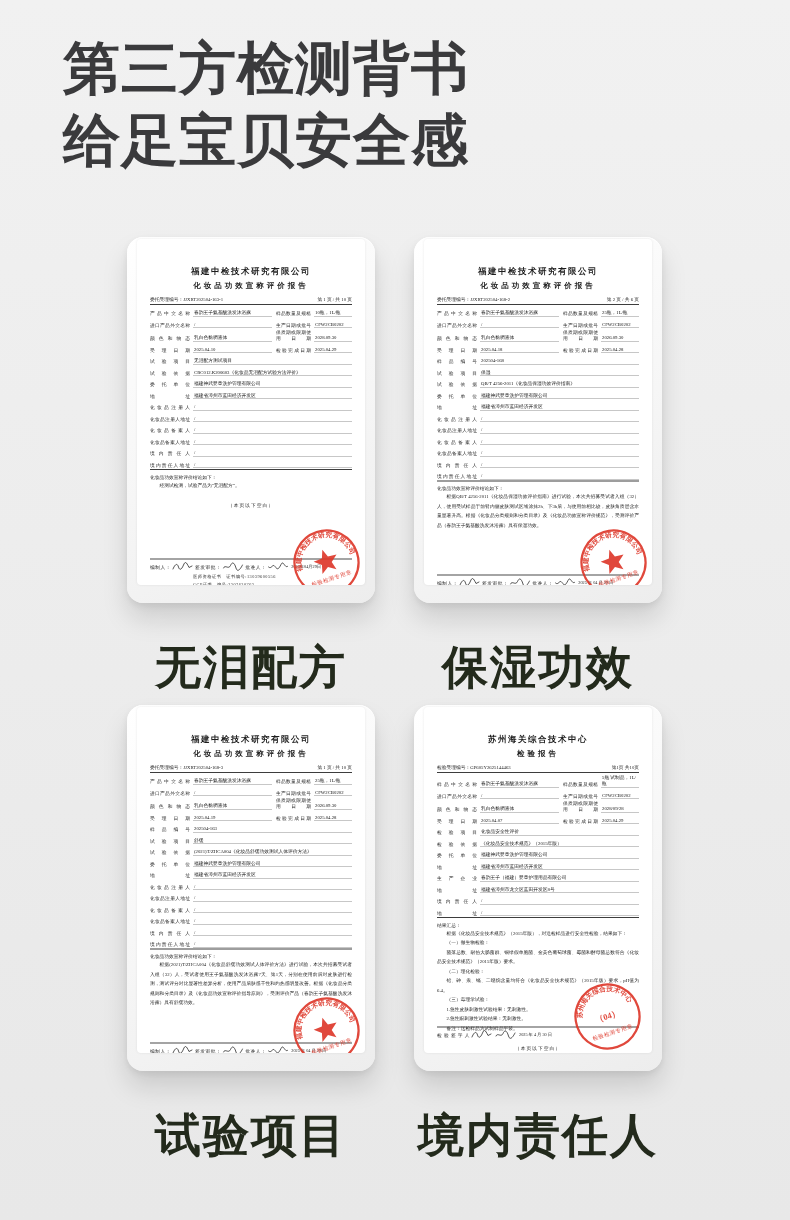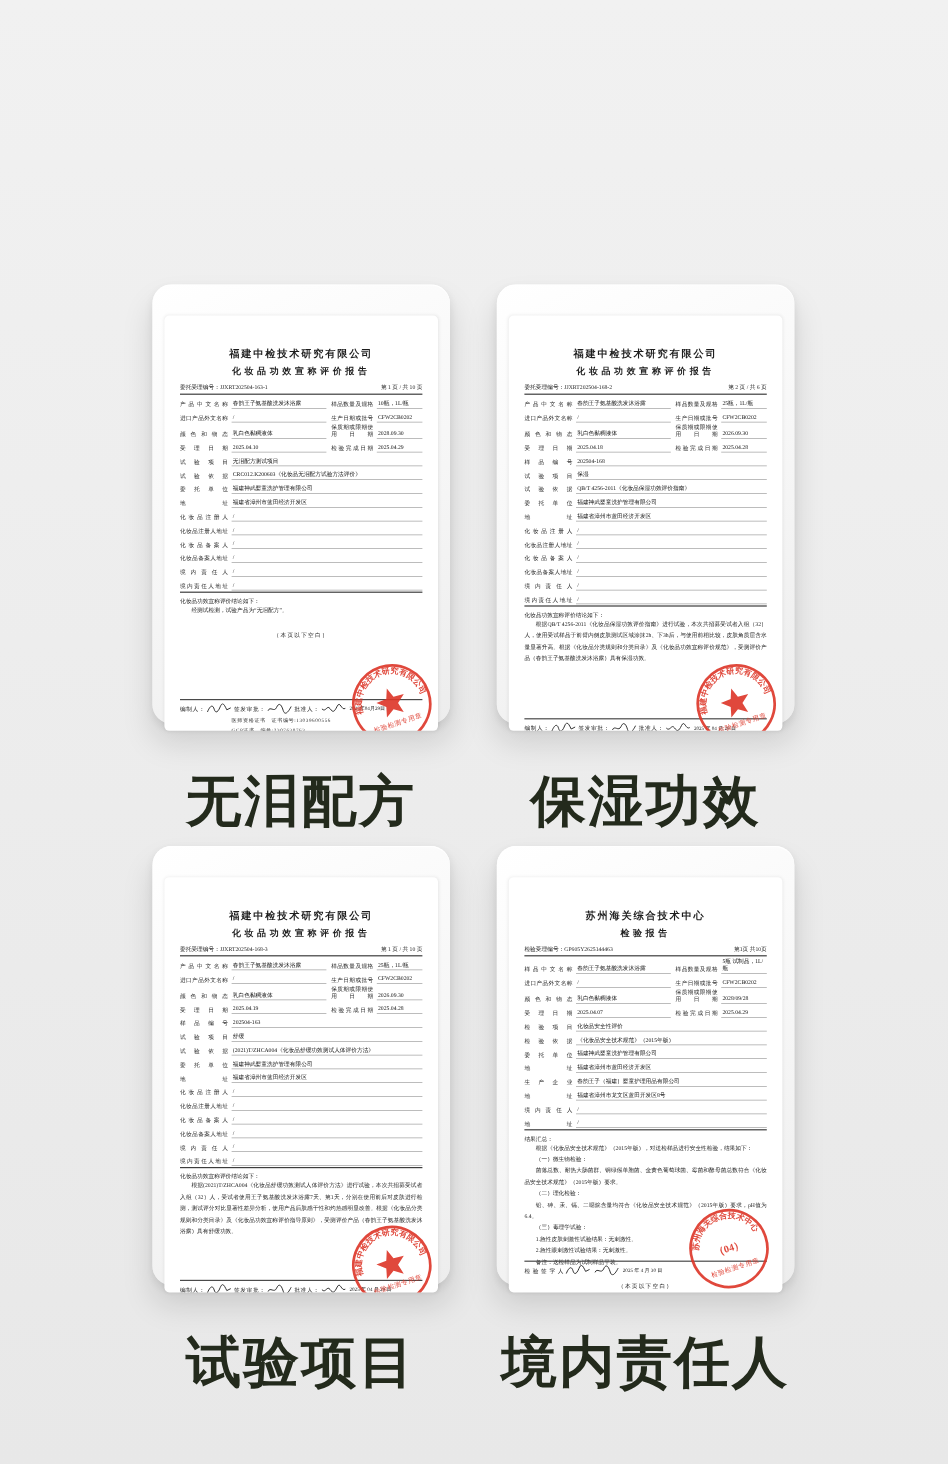--- a/index.html
+++ b/index.html
@@ -18,21 +18,21 @@
   
   .card{
     position:absolute;width:248px;height:366px;border-radius:16px;
     background:linear-gradient(155deg,#ffffff 0%,#f6f6f6 55%,#ededed 100%);
     box-shadow:0 16px 26px rgba(0,0,0,.13),0 3px 7px rgba(0,0,0,.07),
                inset 0 1px 0 rgba(255,255,255,.9);
   }
   .c0{left:127px;top:237px;} .c1{left:414px;top:237px;}
   .c2{left:127px;top:705px;} .c3{left:414px;top:705px;}
   .paper{
-    position:absolute;left:10px;top:26px;width:228px;height:346px;
+    position:absolute;left:10px;top:2px;width:228px;height:346px;
     background:#ffffff;border-radius:4px;overflow:hidden;
     box-shadow:0 0 3px rgba(0,0,0,.08);
   }
   .doc{
     position:relative;width:456px;height:692px;
     transform:scale(.5);transform-origin:0 0;
     font-family:"Liberation Serif",serif;color:#222;
   }
   
   .doc-org{margin-top:26px;text-align:center;font-size:17px;font-weight:700;letter-spacing:3px;color:#1c1c1c;}
@@ -62,20 +62,22 @@
     position:absolute;width:248px;text-align:center;
     font-size:46px;font-weight:700;color:#232a1c;letter-spacing:2px;margin-top:23px;
   }
   .p0{left:127px;top:614px;} .p1{left:414px;top:614px;}
   .p2{left:127px;top:1082px;} .p3{left:414px;top:1082px;}
 </style>
 </head>
 <body>
 
 <div class="headline">
+  <span>第三方检测背书</span>
+  <span>给足宝贝安全感</span>
 </div>
 
 <div class="card c0">
   <div class="paper">
       <div class="doc">
         <div class="doc-org">福建中检技术研究有限公司</div>
         <div class="doc-title">化妆品功效宣称评价报告</div>
         <div class="doc-inner">
           <div class="ref-line">
             <span>委托受理编号：JJXRT202504-163-1</span>

